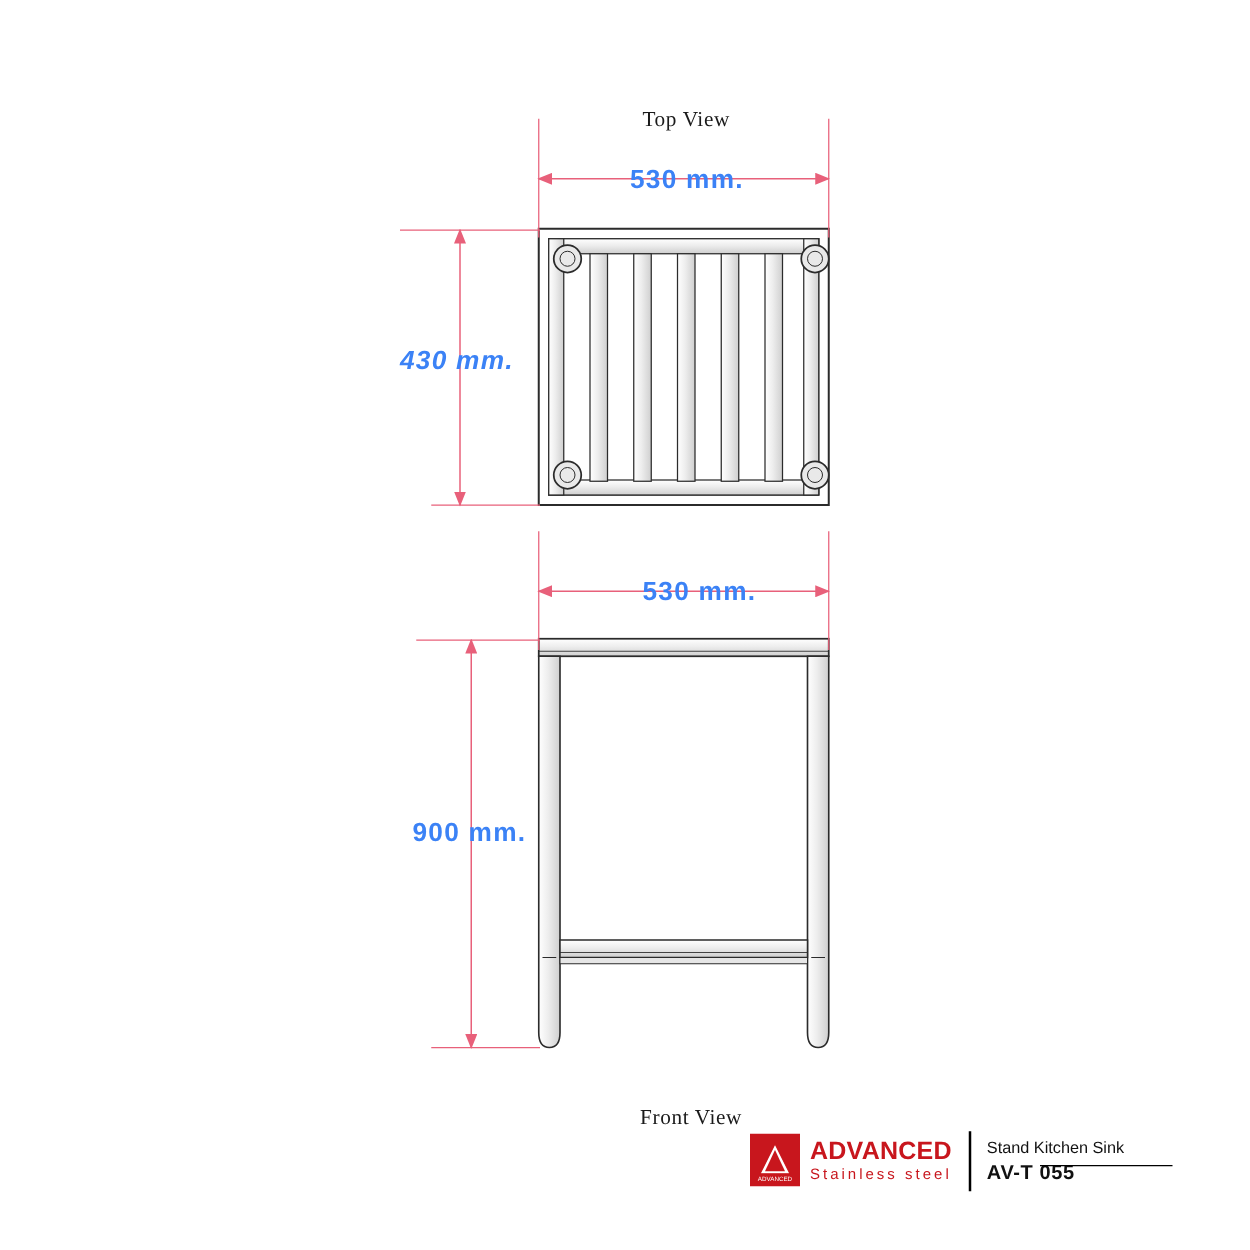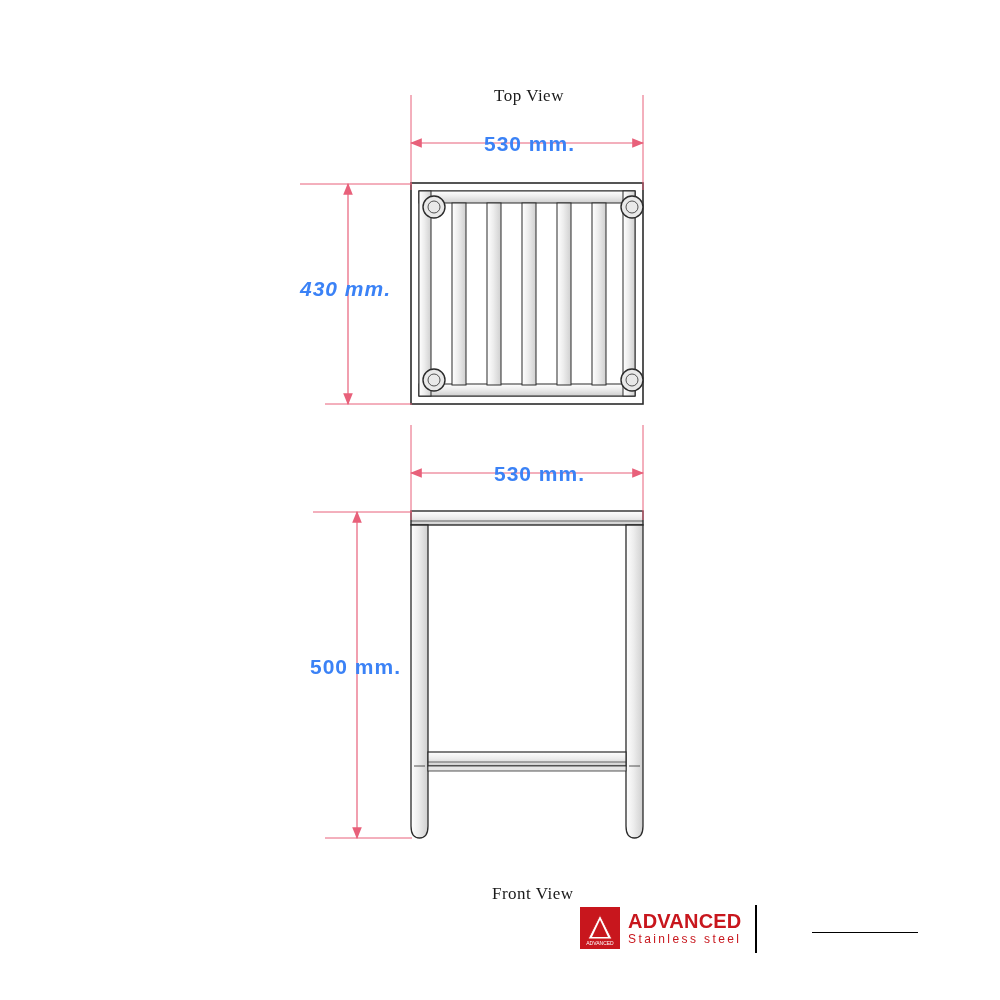--- a/index.html
+++ b/index.html
@@ -11,20 +11,21 @@
     width: 1000px;
     height: 1000px;
     position: relative;
     font-family: "Liberation Sans", sans-serif;
     color: #000;
     overflow: hidden;
   }
   .sheet {
     position: absolute;
     inset: 0;
+    margin-left: 20px;
   }
   svg.drawing {
     position: absolute;
     left: 0;
     top: 0;
     width: 1000px;
     height: 1000px;
   }
   .view-label {
     position: absolute;
@@ -220,33 +221,37 @@
       <line x1="357" y1="512" x2="357" y2="838" stroke="#e8607a" stroke-width="1.2" marker-start="url(#arrStart)" marker-end="url(#arrEnd)"></line>
     </g>
   </svg>
 
   <div class="view-label" id="top-view-label">Top View</div>
   <div class="view-label" id="front-view-label">Front View</div>
 
   <div class="dim-text" id="dim-top-width">530 mm.</div>
   <div class="dim-text" id="dim-top-depth">430 mm.</div>
   <div class="dim-text" id="dim-front-width">530 mm.</div>
-  <div class="dim-text" id="dim-front-height">500 mm.</div>
+  <div class="dim-text" id="dim-front-height">900 mm.</div>
 
   <div class="title-block">
     <div class="logo-wrap">
       <svg width="42" height="44" viewBox="0 0 42 44">
         <rect x="1" y="1" width="40" height="42" fill="#c8161d"></rect>
         <polygon points="21,9 33,33 9,33" fill="#ffffff" stroke="#c8161d" stroke-width="1"></polygon>
         <polygon points="21,14 29,31 13,31" fill="#c8161d"></polygon>
         <rect x="5" y="34" width="32" height="6" fill="#c8161d"></rect>
         <text x="21" y="39" font-family="'Liberation Sans', sans-serif" font-size="5" fill="#ffffff" text-anchor="middle">ADVANCED</text>
       </svg>
     </div>
     <div class="brand-col">
       <div class="brand-name">ADVANCED</div>
       <div class="brand-sub">Stainless steel</div>
     </div>
     <div class="divider-v"></div>
+    <div class="prod-col">
+      <div class="prod-name">Stand Kitchen Sink</div>
+      <div class="prod-code">AV-T 055</div>
+    </div>
   </div>
   <div class="rule-h"></div>
 
 </div>
 
 </body></html>

